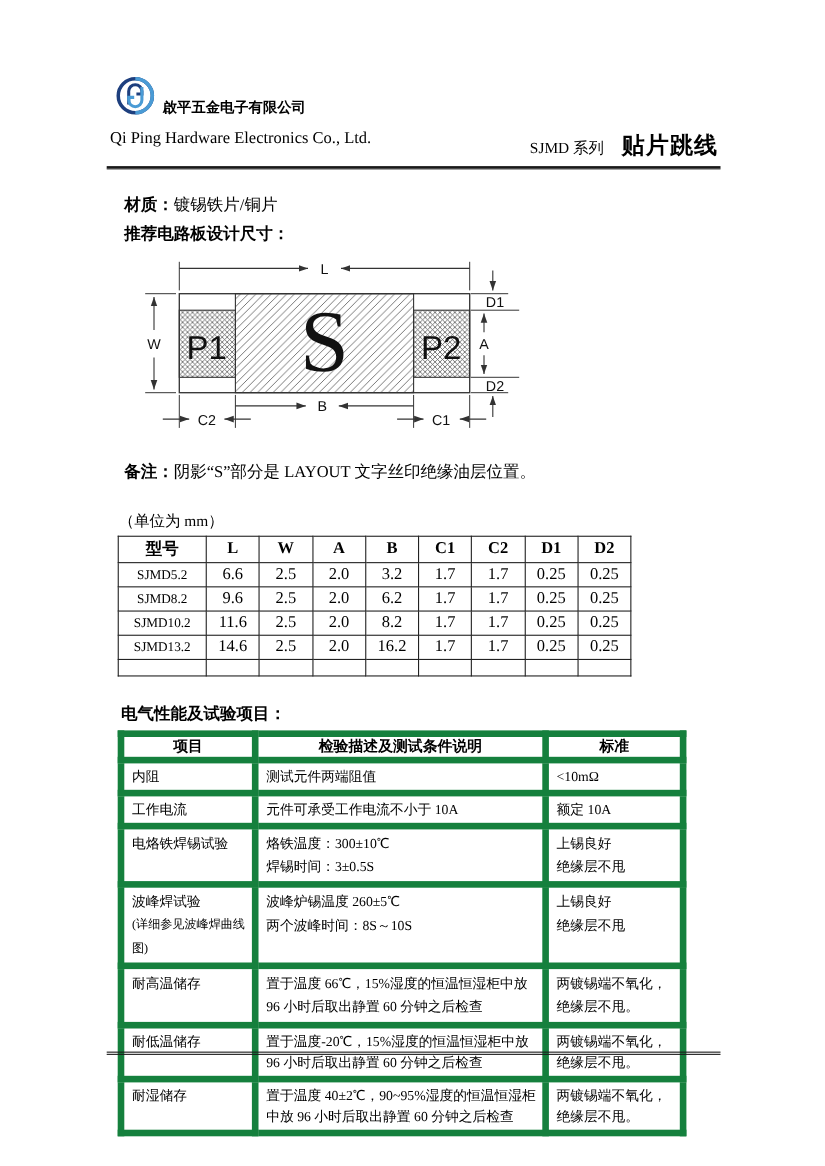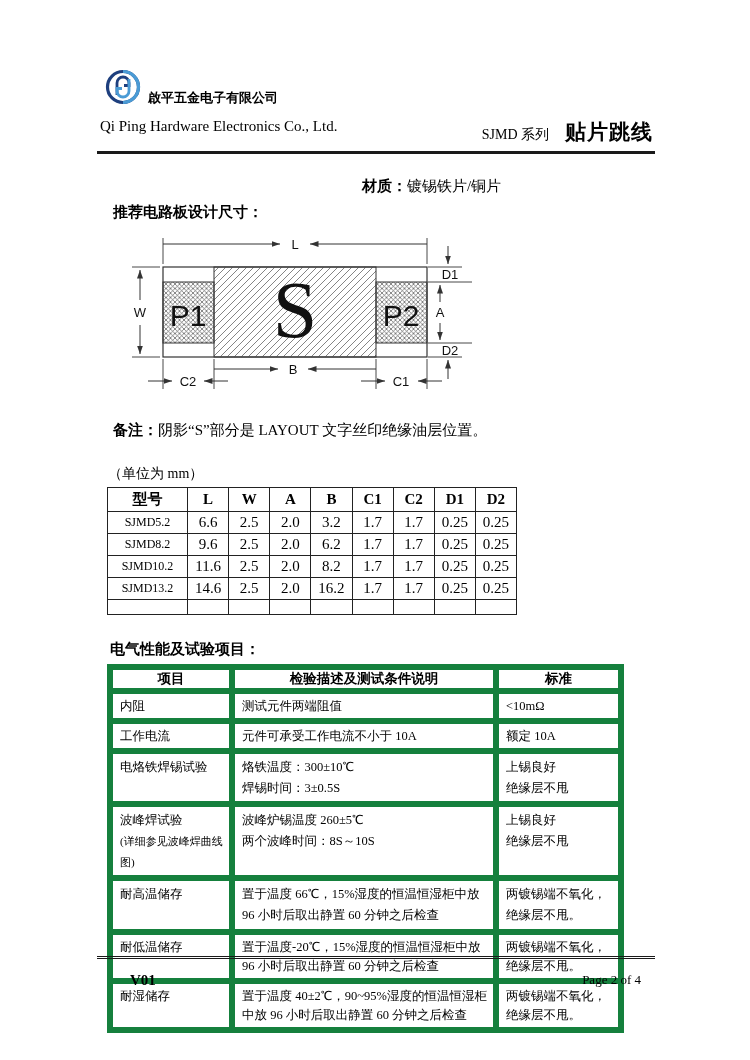--- a/index.html
+++ b/index.html
@@ -12,41 +12,41 @@
   .logo-row svg { display:block; }
   .company-cn { font-family:"Liberation Sans", sans-serif; font-weight:bold; font-size:13px; padding-bottom:2px; }
   .title-row { margin:9px 97px 0 100px; display:flex; justify-content:space-between; align-items:flex-start; }
   .company-en { font-size:15px; }
   .series-wrap { display:flex; align-items:baseline; gap:16px; }
   .series { font-size:14px; }
   .product { font-family:"Liberation Sans", sans-serif; font-weight:bold; font-size:21px; letter-spacing:1px; }
   .rule-2 { margin:5px 95px 0 97px; height:3px; border-top:2.5px solid #1a1a1a; border-bottom:1.5px solid #1a1a1a; }
 
   
-  .material { margin:23px 0 0 113px; font-size:15px;text-align:center; }
+  .material { margin:23px 0 0 113px; font-size:15px; }
   .material b { font-size:15px; }
   .sec-head { margin:7px 0 0 113px; font-size:15px; font-weight:bold; }
 
   
   .diagram { display:block; margin:8px 0 0 130px; }
   .diagram text { font-family:"Liberation Sans", sans-serif; fill:#111; }
   .diagram .dimtxt { font-size:13px; }
   .diagram .padtxt { font-size:30px; }
   .diagram .stxt { font-family:"Liberation Serif", serif; font-size:80px; }
   .diagram line, .diagram rect { stroke:#333; }
 
   
   .notes { margin:14px 0 0 113px; font-size:15px; line-height:22px; }
   .notes .lbl { font-weight:bold; }
   .notes .indent { padding-left:47px; }
 
   
   .unit-note { margin:24px 0 0 108px; font-size:14px; }
   table { border-collapse:collapse; }
-  .dim-table { margin:4px 0 0 107px; width:410px; table-layout:fixed; }
+  .dim-table { margin:4px 0 0 107px; width:467px; table-layout:fixed; }
   .dim-table th, .dim-table td { border:1px solid #222; text-align:center; }
   .dim-table th { font-size:15px; height:24px; font-weight:bold; }
   .dim-table td { font-size:15px; height:22px; }
   .dim-table td.model { font-size:12px; }
   .dim-table tr.empty td { height:15px; }
   .dim-table col.c0 { width:80px; }
 
   
   .elec-head { margin:25px 0 0 110px; font-family:"Liberation Sans", sans-serif; font-weight:bold; font-size:15px; }
   .elec-table { margin:5px 0 0 107px; width:511px; table-layout:fixed; font-size:13px; }
@@ -350,19 +350,15 @@
           </td>
           <td>
             <div class="ln">两镀锡端不氧化，绝缘层不甩。</div>
           </td>
         </tr>
       </tbody>
   </table>
 
   <div class="footer">
     <div class="rule"></div>
-    <div class="row">
-      <span class="version">V01</span>
-      <span class="pageno">Page 2 of 4</span>
-    </div>
   </div>
 
 </div>
 
 </body></html>

